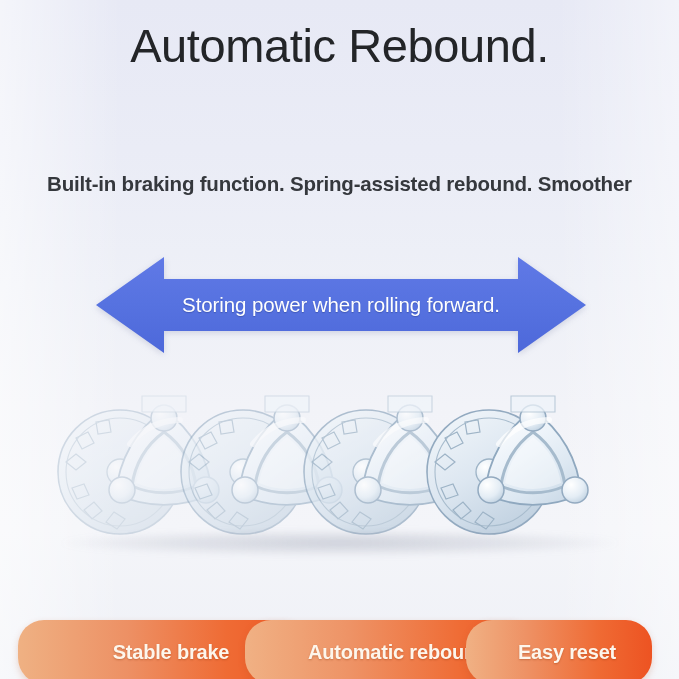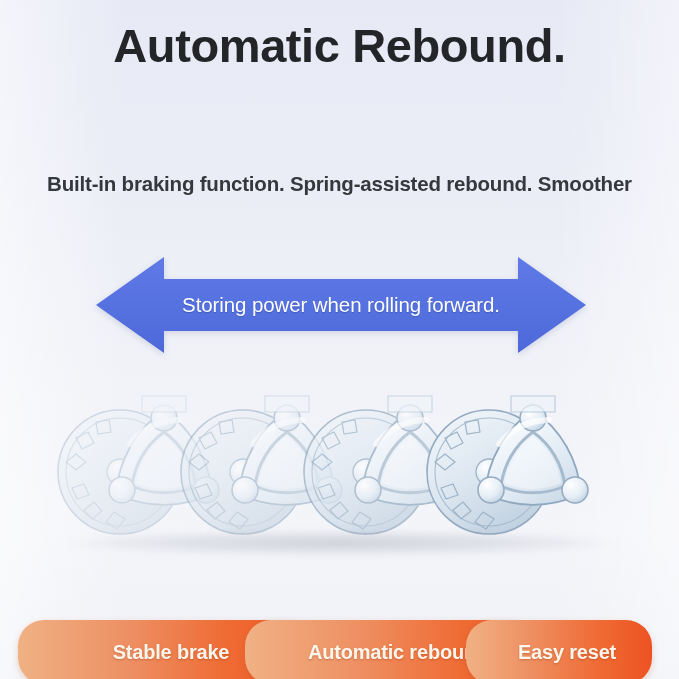--- a/index.html
+++ b/index.html
@@ -38,21 +38,21 @@
     pointer-events: none;
   }
 
   
   .headline {
     position: absolute;
     left: 0;
     width: 679px;
     text-align: center;
     color: #232528;
-    font-weight: bold;
+    font-weight: normal;
     letter-spacing: -0.4px;
     line-height: 1;
     white-space: nowrap;
   }
   #headline-line1 {
     top: 22px;
     font-size: 47px;
   }
   #headline-line2 {
     top: 89px;

